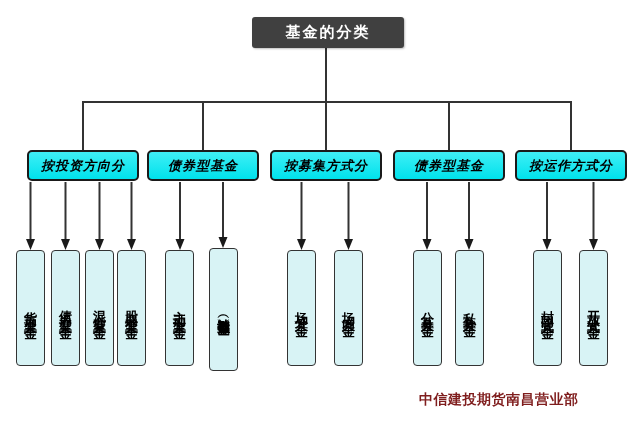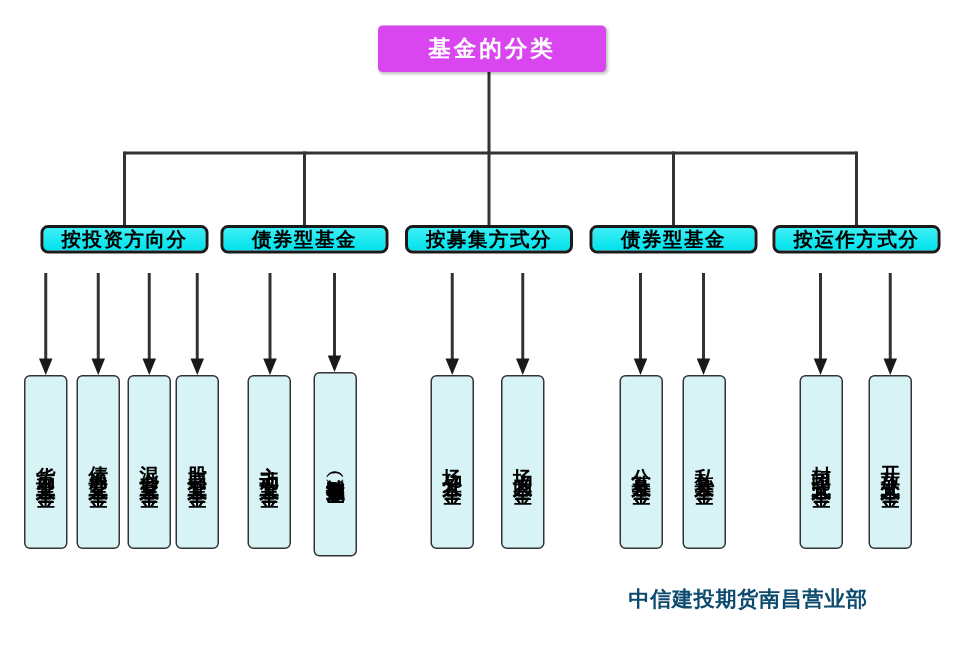--- a/index.html
+++ b/index.html
@@ -21,38 +21,39 @@
     position: absolute;
     box-sizing: border-box;
     display: flex;
     align-items: center;
     justify-content: center;
     z-index: 2;
   }
   .root-node {
     left: 252px; top: 17px;
     width: 152px; height: 31px;
-    background: #d946ef;
+    background: #404040;
     color: #ffffff;
     font-size: 15px;
     font-weight: bold;
     letter-spacing: 2px;
     border-radius: 3px;
     box-shadow: 1px 1px 2px rgba(0,0,0,0.25);
   }
   .category-node {
     top: 150px;
-    width: 112px; height: 19px;
+    width: 112px; height: 31px;
     background: linear-gradient(#3feef5, #00e2ec);
     border: 2px solid #1a1a1a;
     border-radius: 5px;
     color: #000000;
     font-size: 13px;
     font-weight: bold;
     letter-spacing: 1px;
+    font-style: italic;
   }
   .leaf-node {
     top: 250px;
     width: 29px; height: 116px;
     background: #d8f3f5;
     border: 1.5px solid #333333;
     border-radius: 4px;
     color: #000000;
     font-size: 13px;
     font-weight: bold;
@@ -65,21 +66,21 @@
   .leaf-node.tall {
     height: 123px;
     letter-spacing: 0.5px;
     font-size: 12.5px;
   }
   .watermark {
     position: absolute;
     left: 419px; top: 391px;
     font-size: 14px;
     font-weight: bold;
-    color: #0c4a6e;
+    color: #7f1d1d;
     letter-spacing: 0.5px;
     z-index: 2;
     white-space: nowrap;
   }
 </style>
 </head>
 <body>
 
 <div class="canvas">
 

